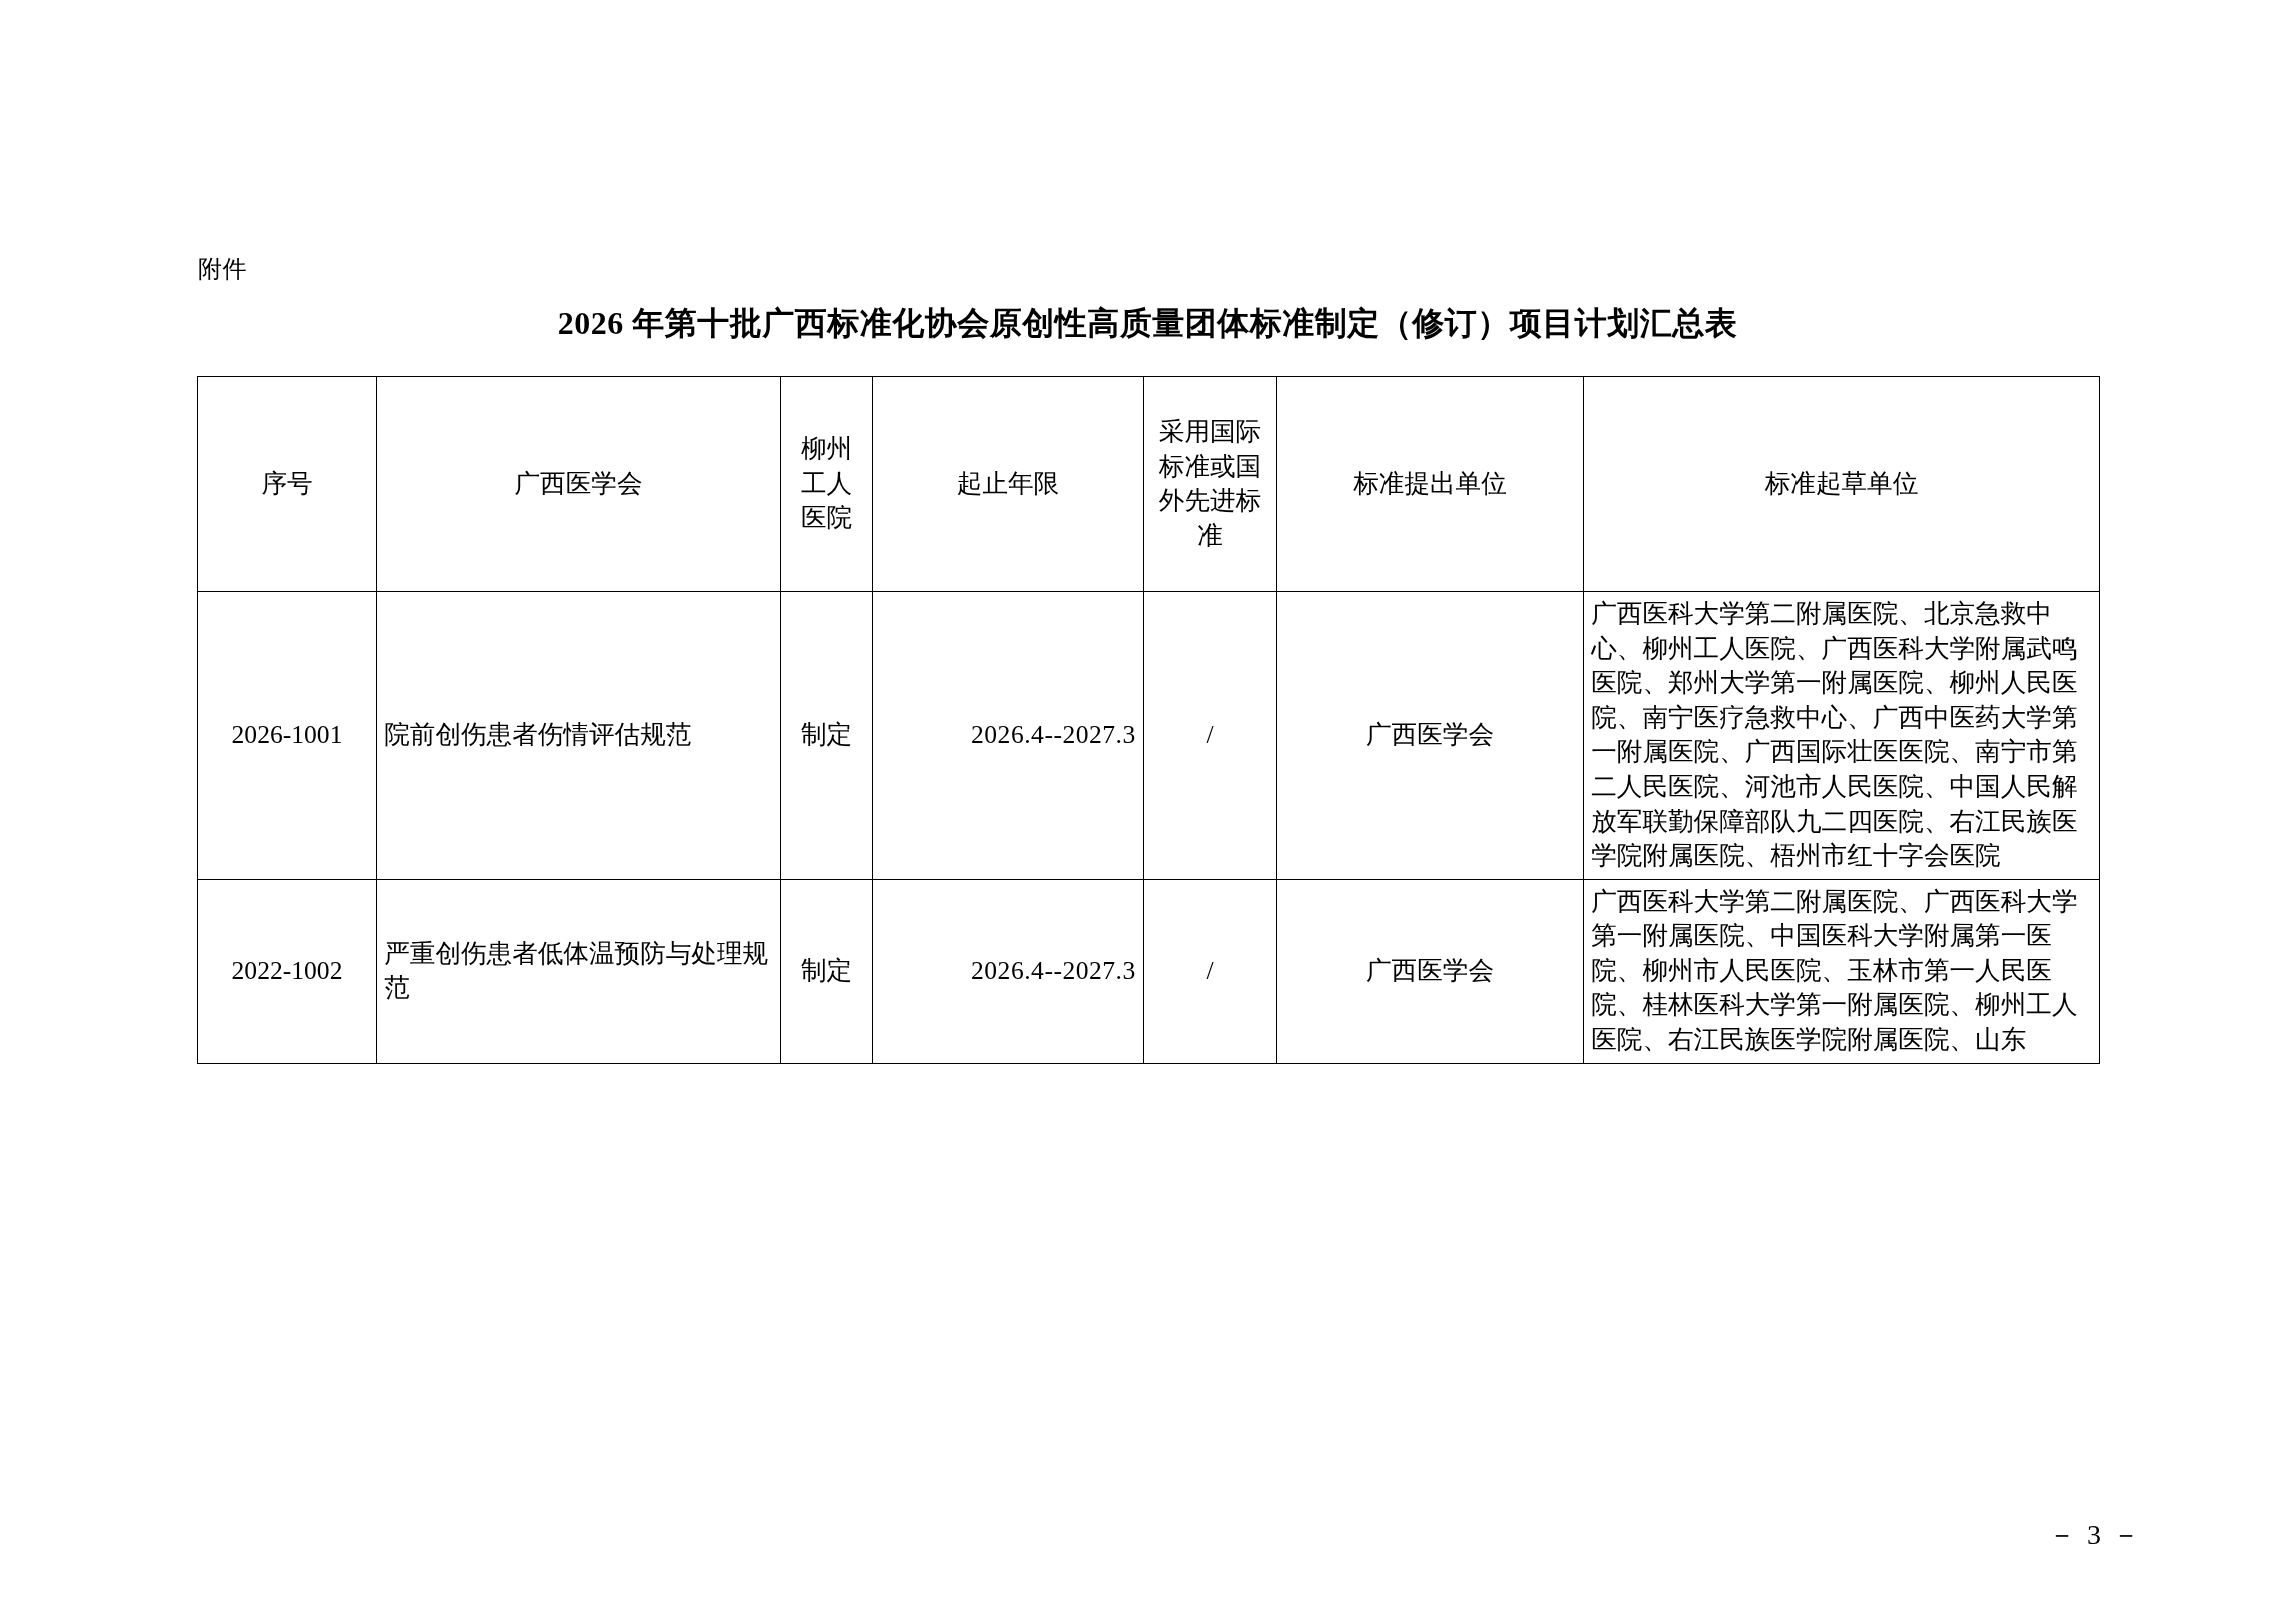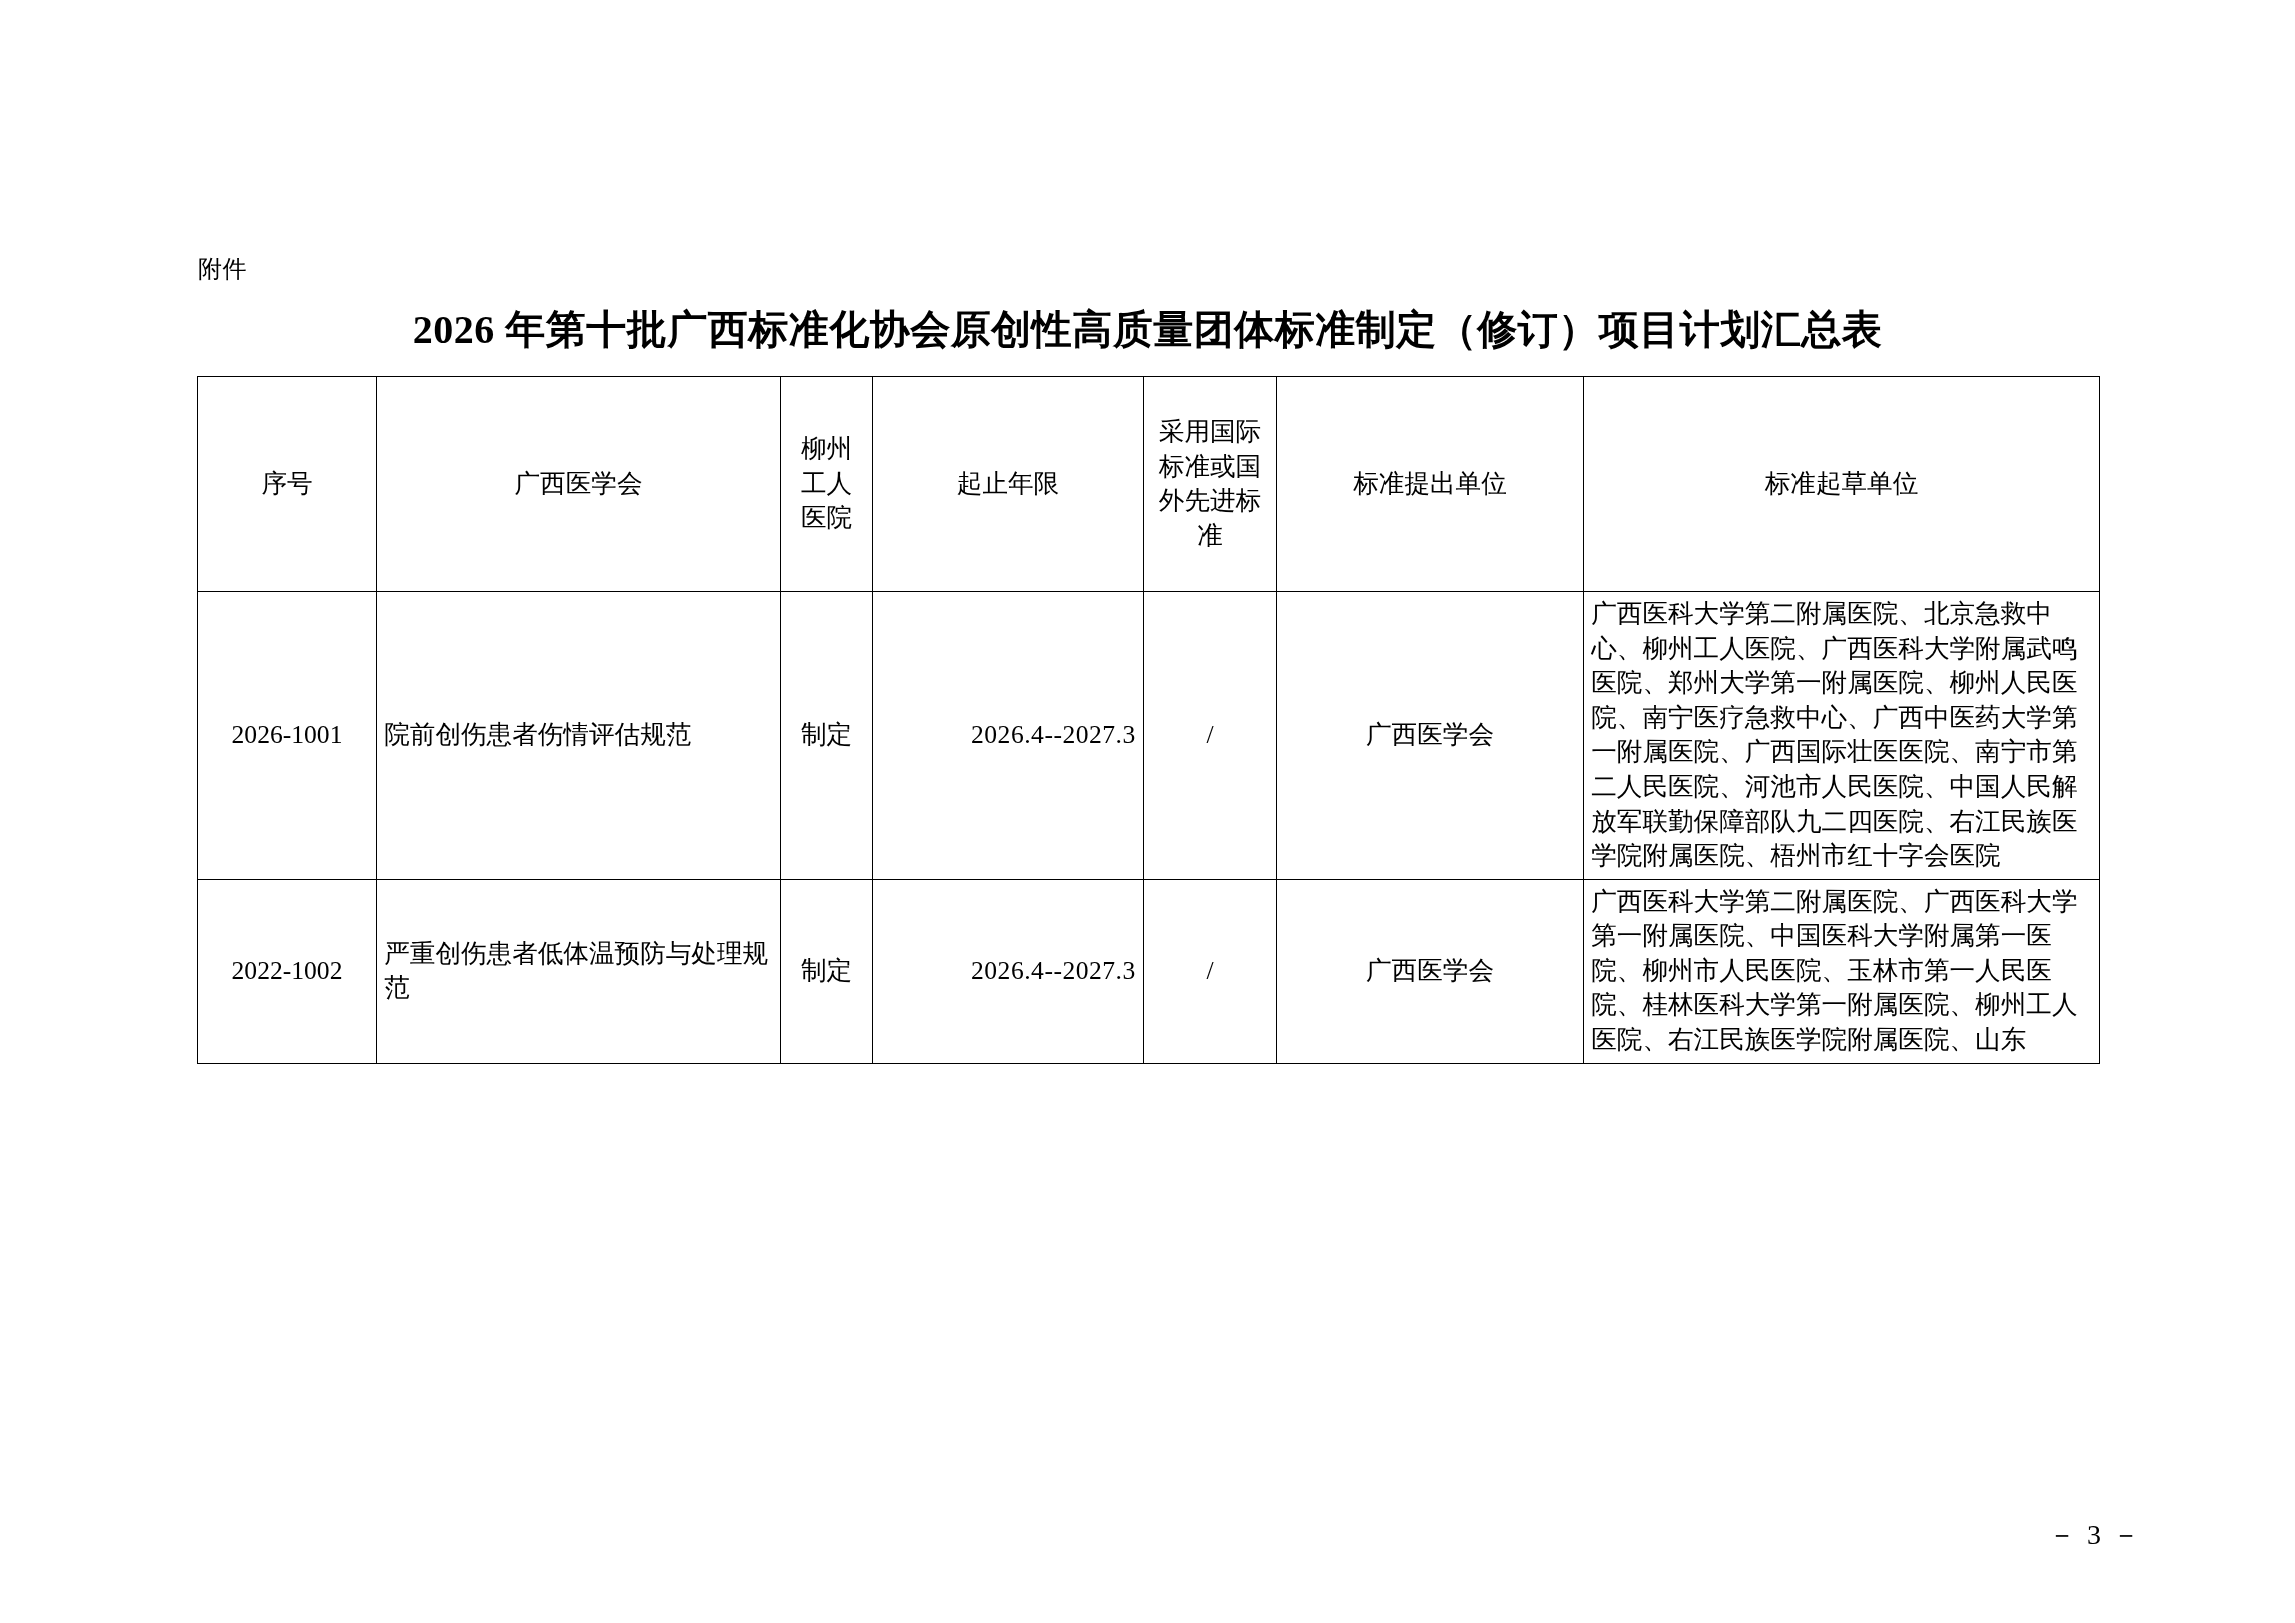--- a/index.html
+++ b/index.html
@@ -33,21 +33,21 @@
     letter-spacing: 0.5px;
     font-family: "Liberation Serif", "DejaVu Serif", serif;
     margin-top: 24px;
   }
   .doc-title {
     position: absolute;
     left: 0;
     top: 302px;
     width: 2295px;
     text-align: center;
-    font-size: 40px;
+    font-size: 32px;
     font-weight: bold;
     letter-spacing: 0.5px;
     font-family: "Liberation Serif", "DejaVu Serif", serif;
   }
   table.main-table {
     position: absolute;
     left: 197px;
     top: 376px;
     width: 1902px;
     border-collapse: collapse;

